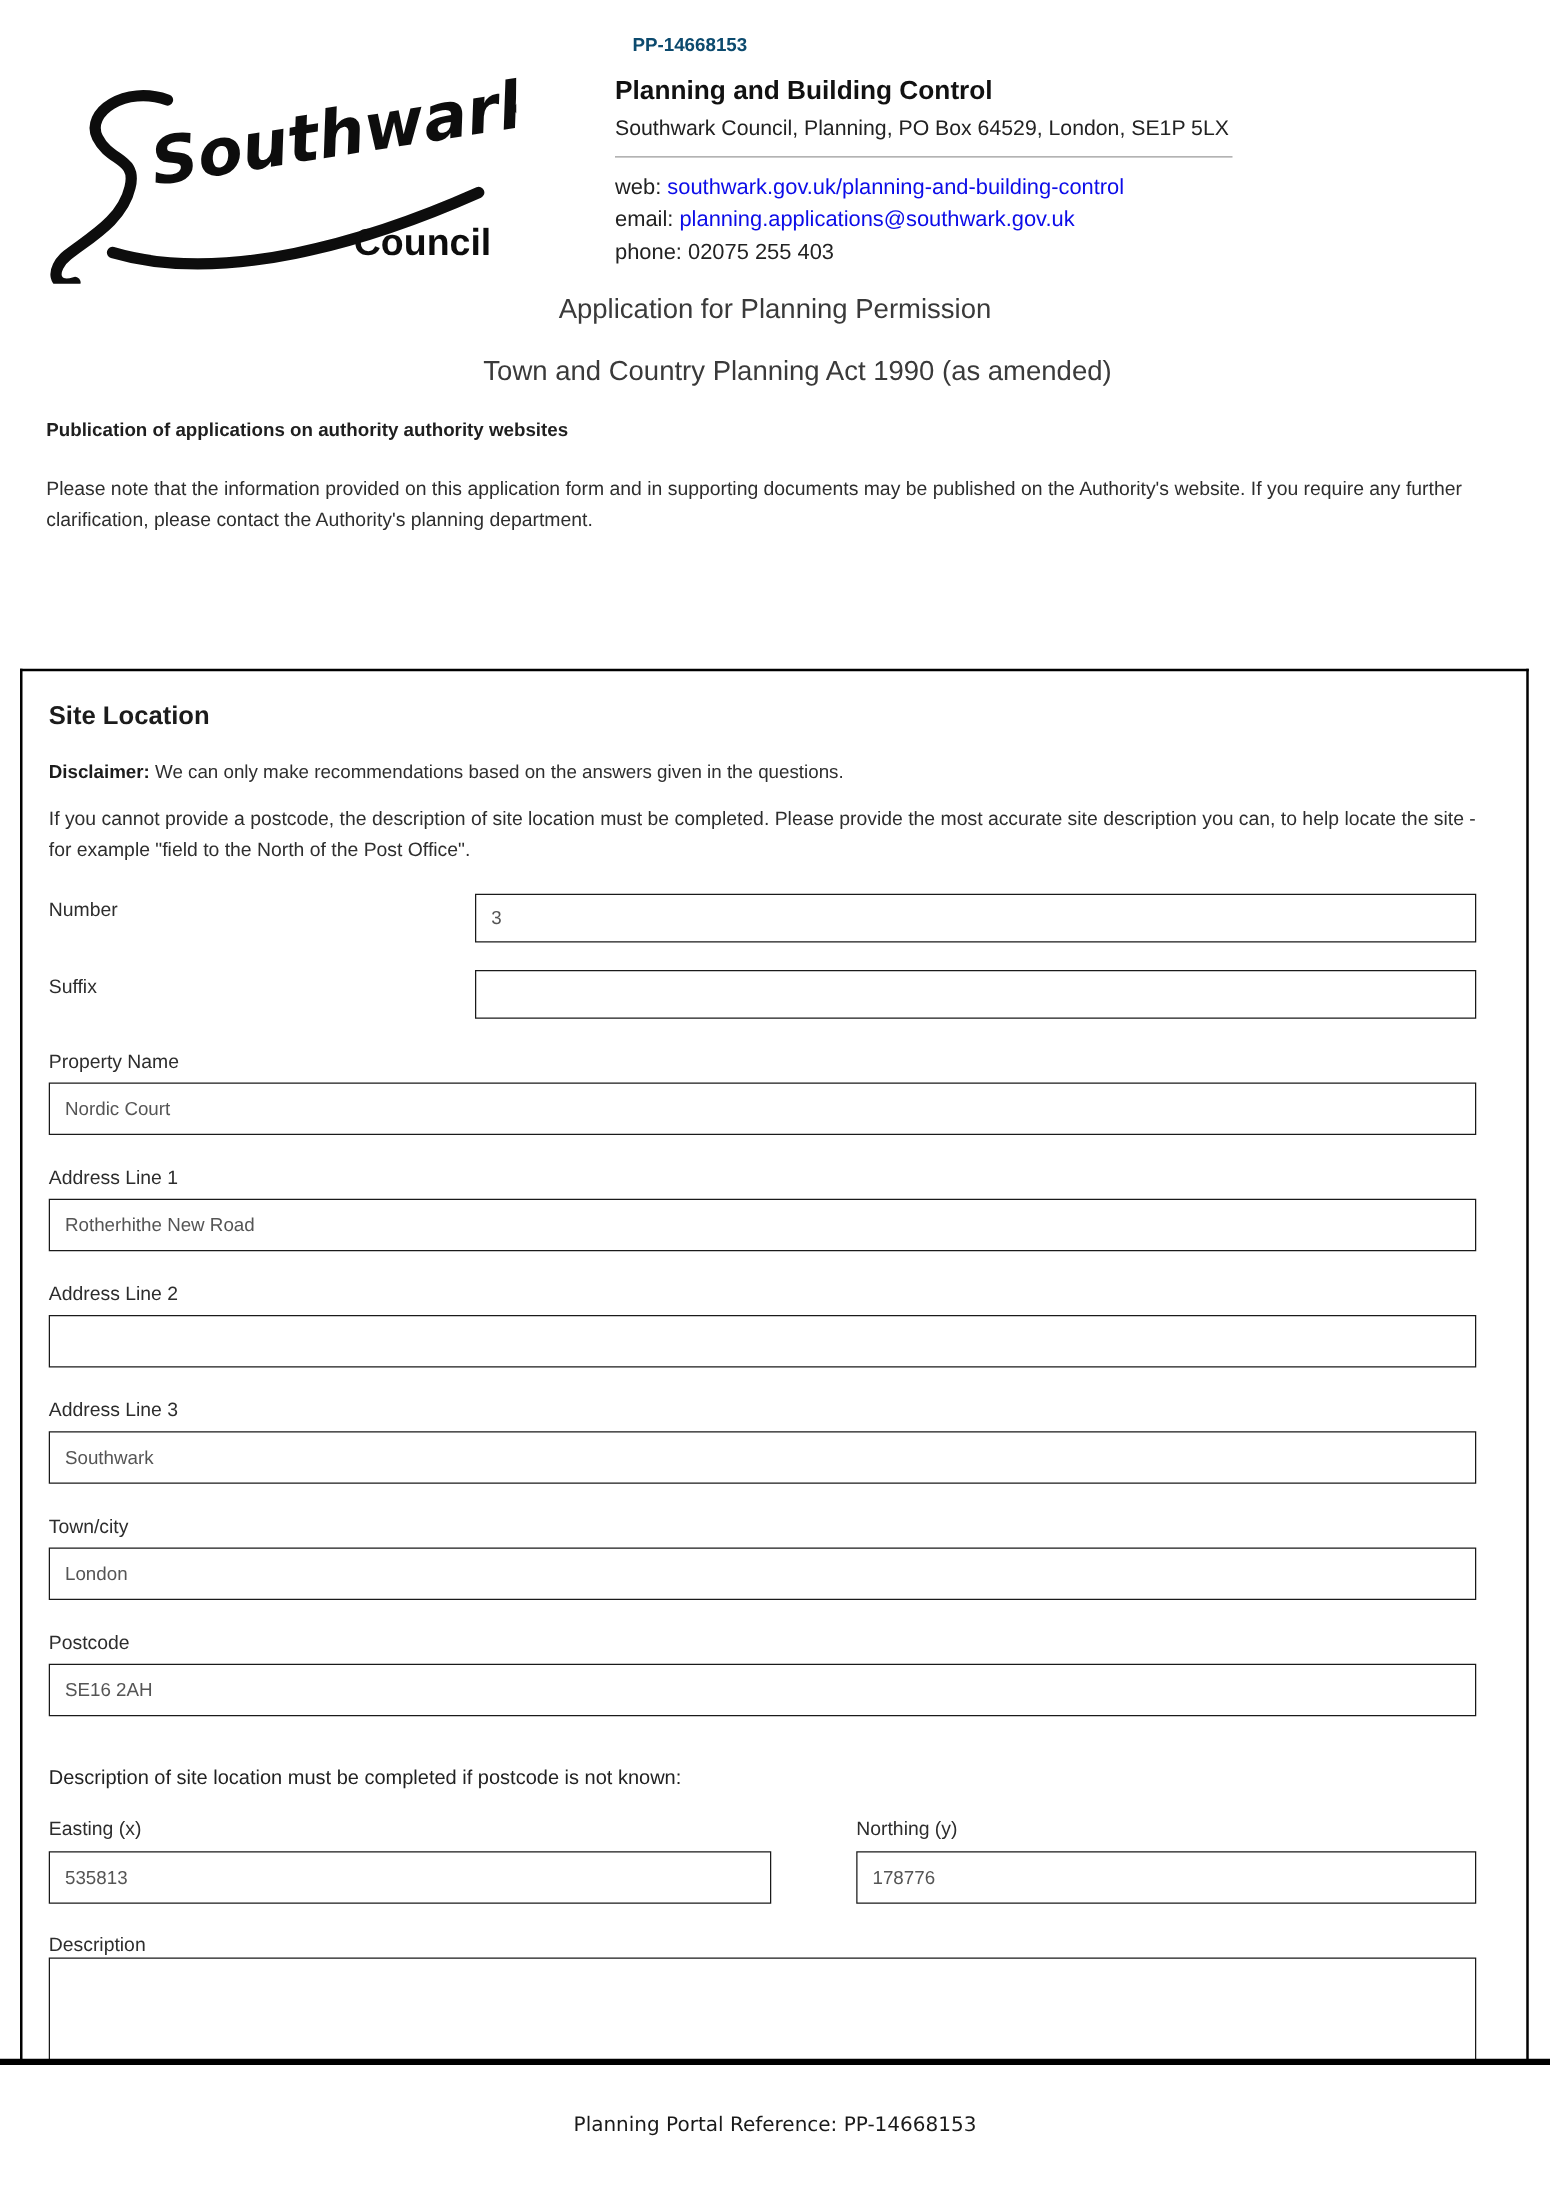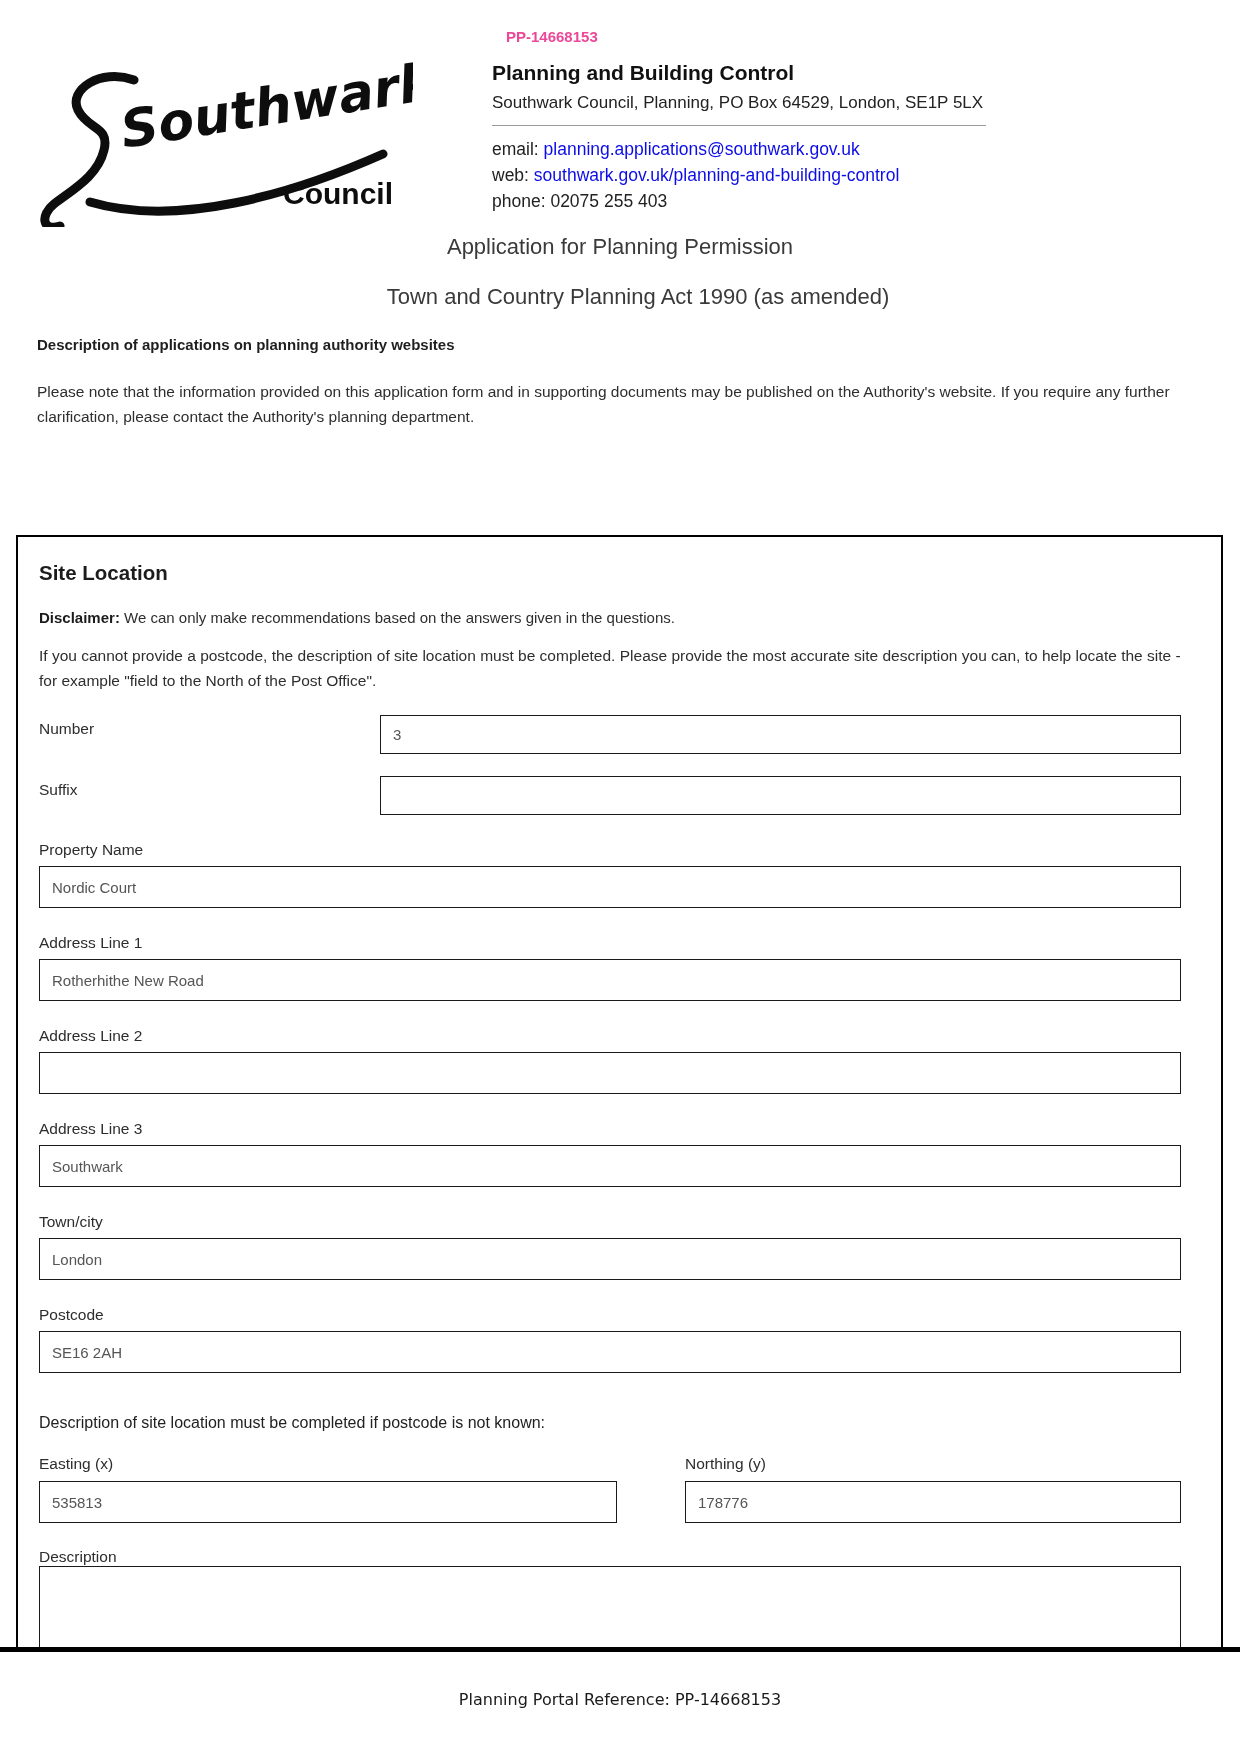--- a/index.html
+++ b/index.html
@@ -3,21 +3,21 @@
 <meta charset="utf-8">
 <style>
   * { margin:0; padding:0; box-sizing:border-box; }
   html,body { background:#ffffff; }
   body { font-family:"Liberation Sans", sans-serif; color:#2b2b2b; }
   .page { position:relative; width:1240px; height:1754px; margin:0 auto; background:#fff; overflow:hidden; }
 
   
   .logo-wrap { position:absolute; left:38px; top:42px; width:375px; height:185px; }
   .head-info { position:absolute; left:492px; top:28px; width:600px; }
-  .head-ref { font-size:15px; font-weight:bold; color:#ec4899; padding-left:14px; }
+  .head-ref { font-size:15px; font-weight:bold; color:#0c4a6e; padding-left:14px; }
   .head-dept { font-size:21px; font-weight:bold; color:#111; margin-top:16px; }
   .head-addr { font-size:17px; color:#222; margin-top:8px; }
   .head-sep { width:494px; height:0; border-top:1px solid #9a9a9a; margin:12px 0 10px 0; }
   .contact-line { font-size:17.5px; line-height:26px; color:#222; }
   .contact-line a { text-decoration:none; }
   .link { color:#0c0ce8; cursor:pointer; }
 
   
   .title-main { position:absolute; top:234px; left:0; width:100%; text-align:center;
                 font-size:22px; font-weight:normal; color:#3a3a3a; }
@@ -83,38 +83,38 @@
       <text x="245" y="162" font-family="Liberation Sans, sans-serif" font-weight="bold" font-size="30" fill="#0d0d0d">Council</text>
     </svg>
   </div>
 
   <div class="head-info">
     <div class="head-ref">PP-14668153</div>
     <div class="head-dept">Planning and Building Control</div>
     <div class="head-addr">Southwark Council, Planning, PO Box 64529, London, SE1P 5LX</div>
     <div class="head-sep"></div>
     <div class="contact-line">
+      <span>web:</span>
+      <a class="link">southwark.gov.uk/planning-and-building-control</a>
+    </div>
+    <div class="contact-line">
       <span>email:</span>
       <a class="link">planning.applications@southwark.gov.uk</a>
-    </div>
-    <div class="contact-line">
-      <span>web:</span>
-      <a class="link">southwark.gov.uk/planning-and-building-control</a>
     </div>
     <div class="contact-line">
       <span>phone:</span>
       <span>02075 255 403</span>
     </div>
   </div>
 
   <div class="title-main">Application for Planning Permission</div>
   <div class="title-act">Town and Country Planning Act 1990 (as amended)</div>
 
   <div class="pub">
-    <div class="pub-h">Description of applications on planning authority websites</div>
+    <div class="pub-h">Publication of applications on authority authority websites</div>
     <p class="pub-p">Please note that the information provided on this application form and in supporting documents may be published on the Authority's website. If you require any further clarification, please contact the Authority's planning department.</p>
   </div>
 
   <div class="site-box">
     <div class="site-h">Site Location</div>
 
     <p class="disclaimer">
       <b>Disclaimer:</b>
       <span>We can only make recommendations based on the answers given in the questions.</span>
     </p>

